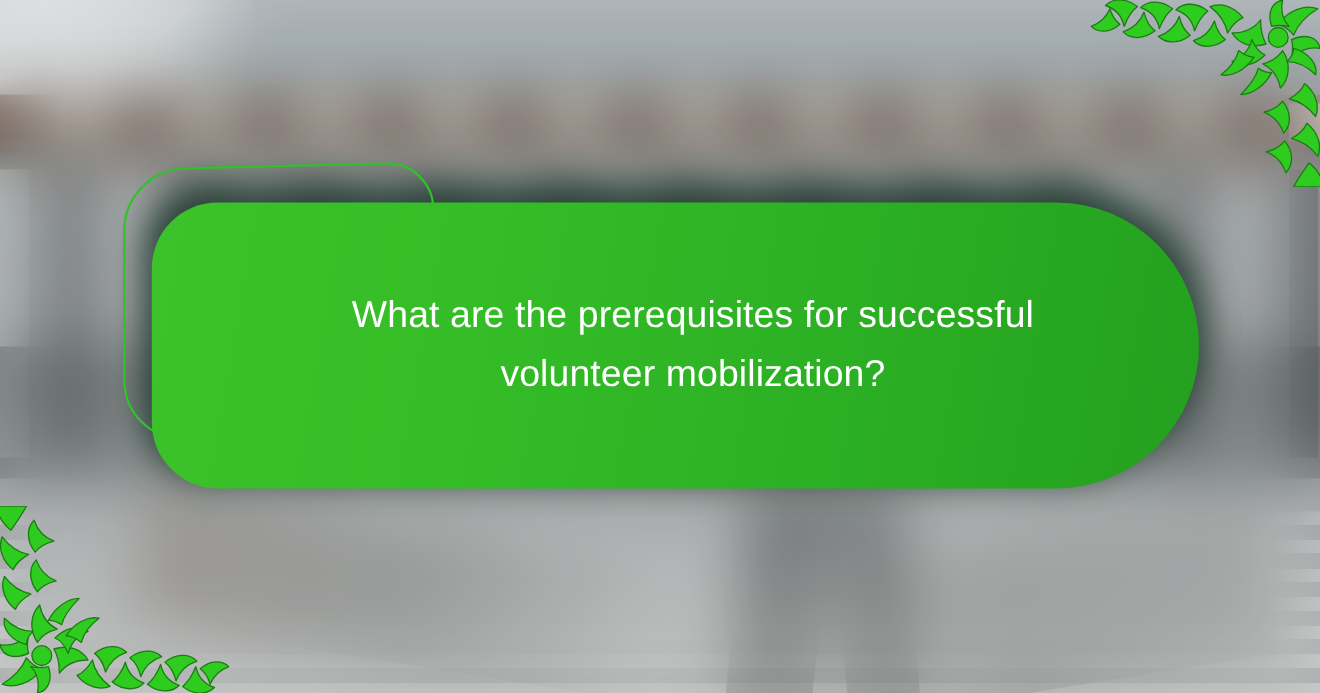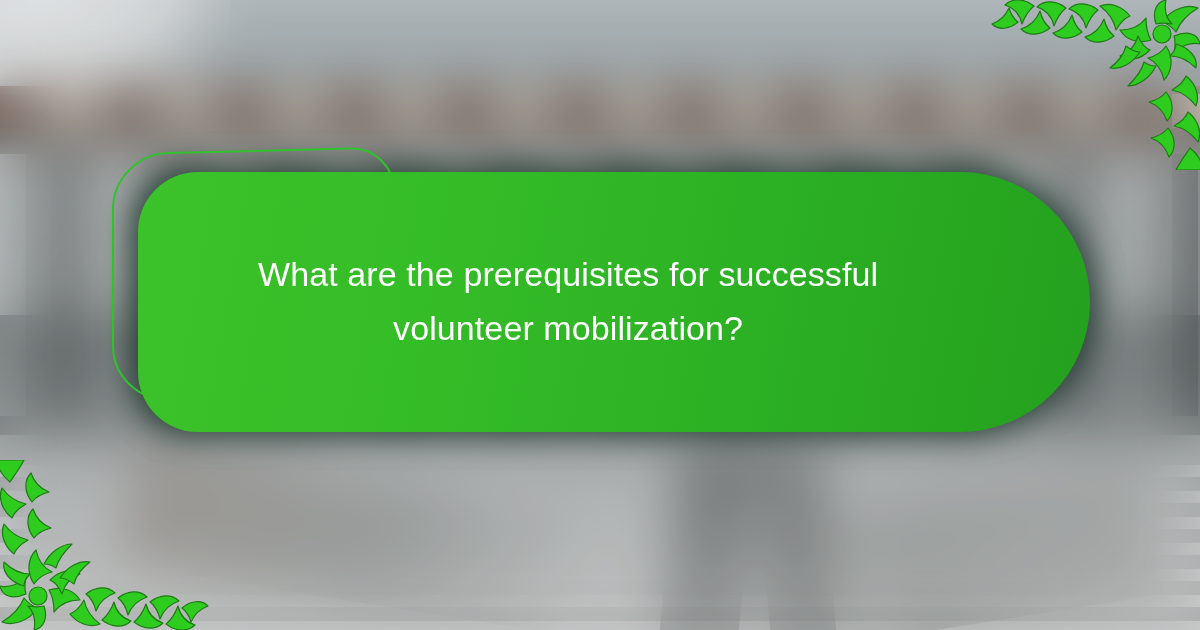--- a/index.html
+++ b/index.html
@@ -177,28 +177,28 @@
     border: 2px solid #2fc22b;
     border-radius: 56px 44px 44px 56px;
     box-sizing: border-box;
     transform: skewY(-1.4deg);
   }
 
   
   .card {
     position: absolute;
     left: 26px;
-    top: 22px;
+    top: 34px;
     width: 952px;
     height: 260px;
     border-radius: 60px 130px 130px 60px;
     background: linear-gradient(100deg, #3cc22a 0%, #35bd27 30%, #2cb124 62%, #24a01e 100%);
     display: flex;
     align-items: center;
-    justify-content: flex-start;
+    justify-content: flex-end;
     box-sizing: border-box;
     padding: 0 150px 0 120px;
   }
 
   .card-title {
     margin: 0;
     color: #ffffff;
     font-size: 34px;
     font-weight: 400;
     line-height: 1.58;

